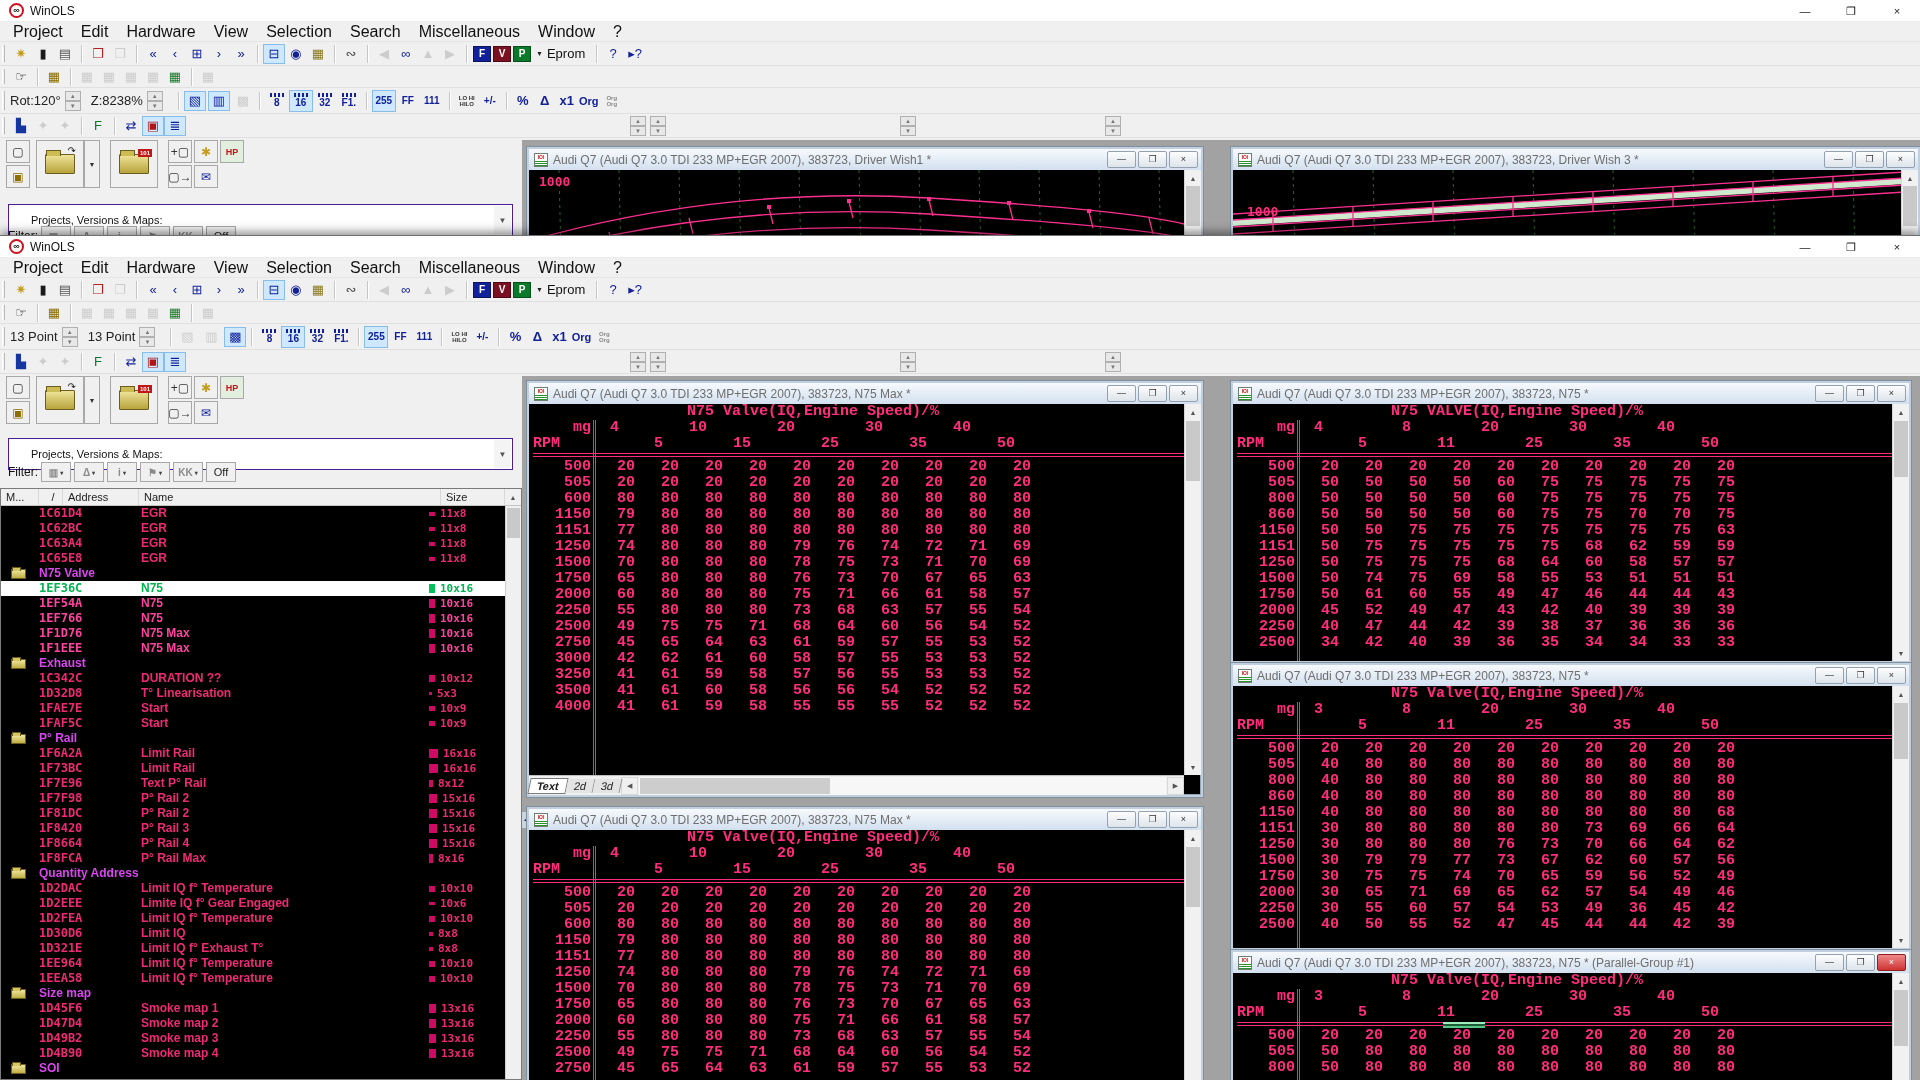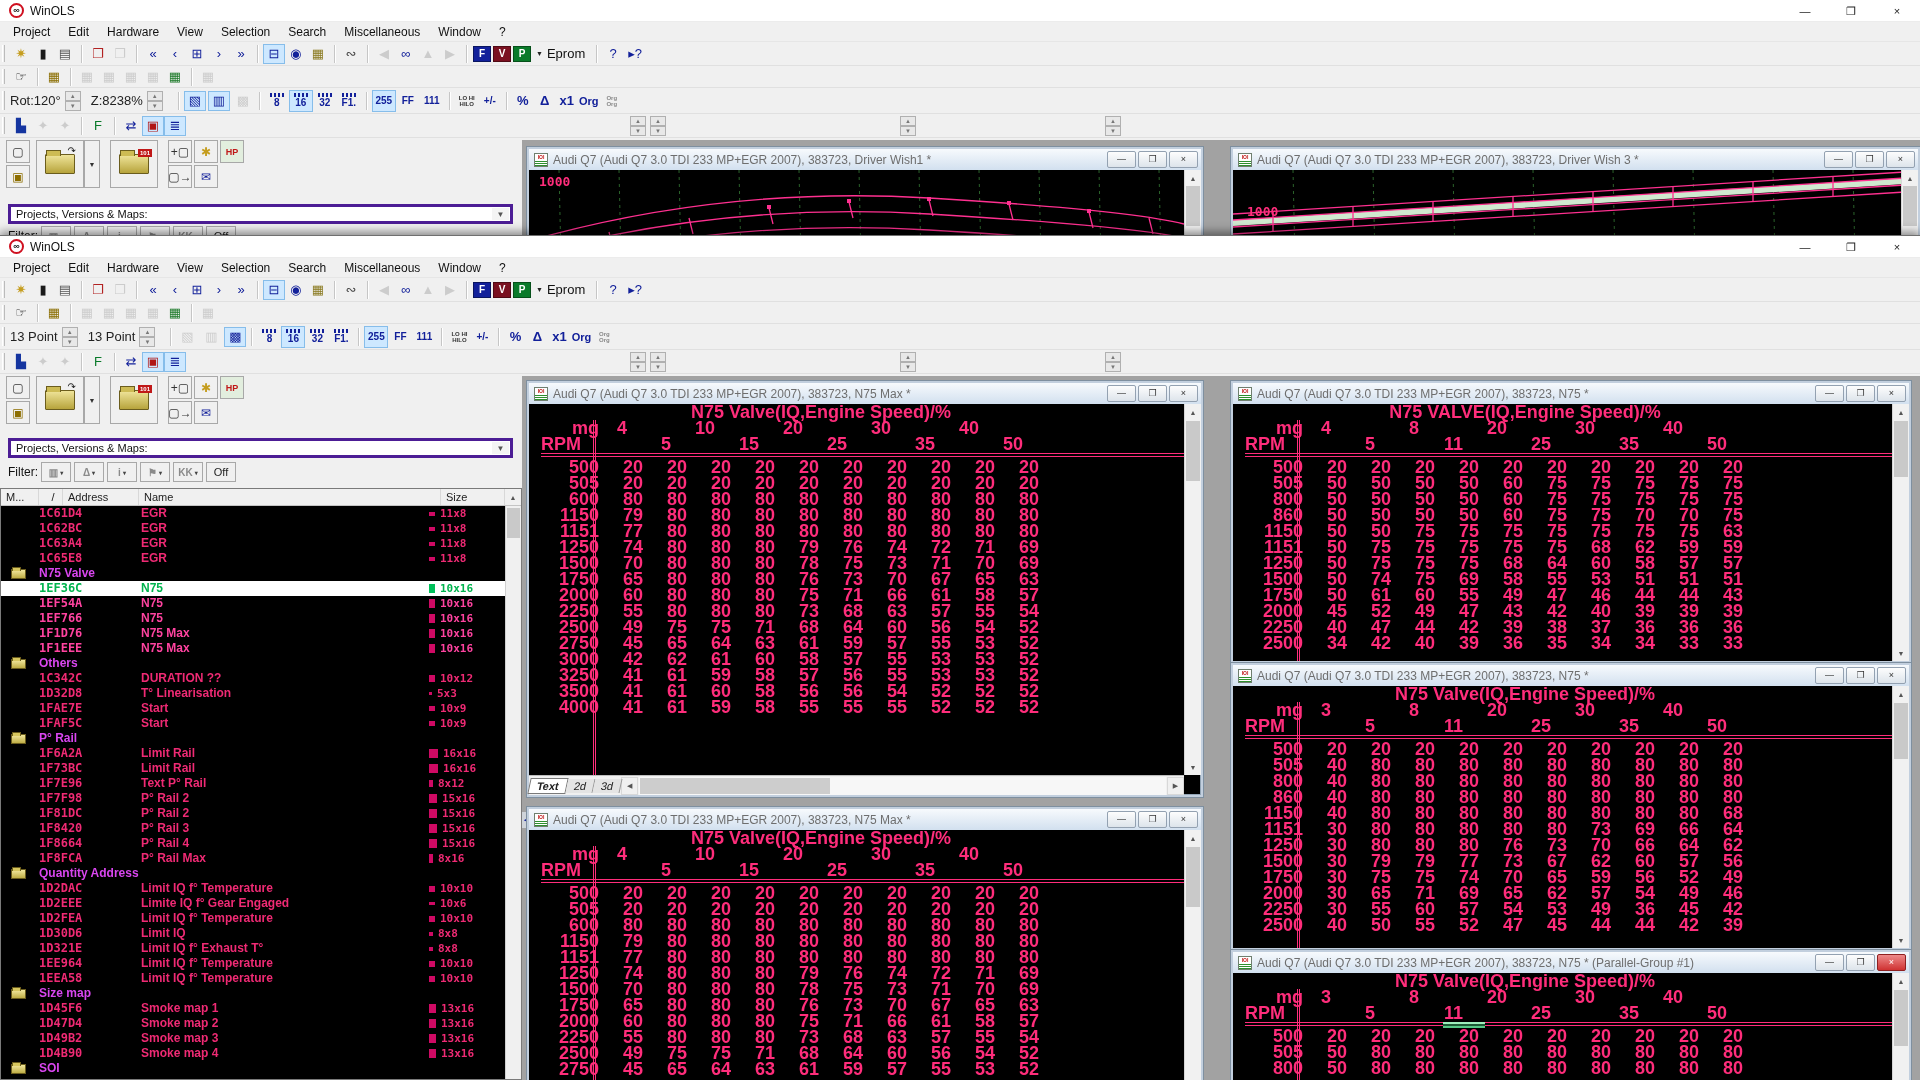--- a/index.html
+++ b/index.html
@@ -8,21 +8,21 @@
 .instance{position:absolute;left:0;width:1920px;background:#f0f0f0;overflow:hidden}
 #inst1{top:0;height:235px}
 #inst2{top:235px;height:845px;border-top:1px solid #6f6f6f;box-shadow:0 -3px 9px rgba(0,0,0,.45)}
 
 .titlebar{height:22px;background:#ffffff;display:flex;align-items:center;position:relative;border-bottom:1px solid #ececec}
 .app-ico{width:15px;height:15px;border:2px solid #cf1020;border-radius:50%;margin:0 6px 0 9px;display:flex;align-items:center;justify-content:center;font-size:9px;font-weight:bold;color:#111;background:#fff;line-height:1}
 .app-title{font-size:12px;color:#111}
 .win-controls{position:absolute;right:0;top:0;display:flex;height:22px}
 .wc{width:46px;height:22px;display:flex;align-items:center;justify-content:center;font-size:11px;color:#222}
 .menubar{height:20px;background:#f0f0f0;display:flex;align-items:center;padding-left:4px;border-bottom:1px solid #e6e6e6}
-.menu-item{padding:2px 9px;color:#111;font-size:12px}
+.menu-item{padding:2px 9px;color:#111;font-size:16px}
 
 .toolbar{position:relative;height:24px;background:#f0f0f0;display:flex;align-items:center;padding-left:10px;border-bottom:1px solid #e0e0e0}
 .toolbar.t2{height:22px}
 .toolbar.t3{height:26px}
 .tbtn{min-width:22px;height:20px;display:flex;align-items:center;justify-content:center;font-size:13px;color:#223;line-height:1;padding:0 2px}
 .tbtn.hl{background:#cde8ff;border:1px solid #86bdea}
 .tbtn.dis{color:#b5b5b5!important;opacity:.6}
 .tsep{width:1px;height:18px;background:#c6c6c6;margin:0 5px;box-shadow:1px 0 0 #fff}
 .fvp{width:18px;height:16px;border:1px solid #333;display:flex;align-items:center;justify-content:center;font-weight:bold;font-size:10px;color:#fff;margin:0 1px}
 .fvp.fb{background:#12209a;border-color:#0a1560}
@@ -48,21 +48,21 @@
 .bb{border:1px solid #a8a8a8;background:#f0f0f0;display:flex;align-items:center;justify-content:center;position:relative}
 .bb.sm{width:24px;height:23px;font-size:12px;color:#333}
 .bb.lg{width:48px;height:48px}
 .bb.dd{width:16px;height:48px;font-size:7px;color:#333}
 .fold{position:relative;width:30px;height:20px;background:linear-gradient(#efe49a,#b7a43c);border:1px solid #6b5d1d;border-radius:1px}
 .fold::before{content:"";position:absolute;top:-5px;left:0;width:13px;height:5px;background:#cdbb54;border:1px solid #6b5d1d;border-bottom:none}
 .fold .chip101{position:absolute;top:-6px;right:-4px;background:#c01818;color:#fff;font-size:6px;font-weight:bold;padding:1px 2px;line-height:1}
 .fold .oarrow{position:absolute;top:-10px;right:-2px;font-size:10px;color:#222}
 .gap6{width:6px}.gap10{width:10px}
 
-.combo{position:absolute;left:8px;width:505px;height:20px;background:#fff;border:3px solid #4c1d95;font-size:11px;display:flex;align-items:center;padding-left:5px;color:#111}
+.combo{position:absolute;left:8px;width:505px;height:32px;background:#fff;border:1px solid #4c1d95;font-size:11px;display:flex;align-items:center;padding-left:22px;color:#111}
 .combo .arrow{position:absolute;right:1px;top:1px;bottom:1px;width:17px;background:#f4f4f4;display:flex;align-items:center;justify-content:center;font-size:8px;color:#555}
 .filterrow{position:absolute;left:8px;display:flex;align-items:center;font-size:12px;color:#111;gap:3px}
 .fbtn{min-width:30px;height:20px;border:1px solid #a8a8a8;background:#f0f0f0;display:flex;align-items:center;justify-content:center;font-size:10px;color:#8a8a8a;font-weight:bold;gap:2px}
 .fbtn .fa{font-size:6px;color:#444}
 .offbtn{min-width:30px;height:20px;border:1px solid #a8a8a8;background:#f0f0f0;display:flex;align-items:center;justify-content:center;font-size:11px;color:#222}
 
 .maplist{position:absolute;top:252px;left:0;width:522px;bottom:0;background:#fff;border:1px solid #7a7a7a}
 .lheader{height:17px;display:flex;background:#f0f0f0;border-bottom:1px solid #c4c4c4;font-size:11px;color:#222;align-items:center}
 .lh{border-right:1px solid #d8d8d8;height:100%;display:flex;align-items:center;padding-left:5px}
 .lh.c1{width:38px}.lh.c2{width:24px;justify-content:center}.lh.c3{width:76px}.lh.c4{flex:1}.lh.c5{width:64px}
@@ -87,21 +87,21 @@
 
 .mdi{position:absolute;top:140px;left:522px;right:0;bottom:0;background:#a2a2a2;overflow:hidden}
 .cwin{position:absolute;background:#000;border:2px solid #c2cfde;outline:1px solid #7e8f9f;box-shadow:inset 0 0 0 1px #93a5b6}
 .ctitle{height:21px;background:linear-gradient(#f7fafd,#d2e0ef);display:flex;align-items:center;padding:0 5px;font-size:12px;color:#6e6e6e;position:relative;white-space:nowrap;overflow:hidden}
 .cbtns{position:absolute;right:3px;top:2px;display:flex;gap:2px}
 .cb{width:29px;height:17px;border:1px solid #93a1b1;border-radius:2px;background:linear-gradient(#fdfdfd,#dde4eb);display:flex;align-items:center;justify-content:center;font-size:9px;color:#333;line-height:1}
 .cb.red{background:linear-gradient(#ee8a8a,#cf3232);border-color:#8f2020;color:#fff}
 .mapico{width:14px;height:14px;background:#fff;border:1px solid #6f7f6f;margin-right:5px;display:flex;flex-direction:column;flex-shrink:0}
 .mapico .r{font-size:5px;font-weight:bold;color:#c01818;text-align:center;line-height:6px}
 .mapico .g{flex:1;background:repeating-linear-gradient(#fff 0 1px,#2e8f2e 1px 2px)}
-.map-body{position:absolute;top:21px;left:0;right:17px;bottom:0;background:#000;font-family:Liberation Sans, sans-serif;font-size:18px;font-weight:bold;color:#ff2d7b;overflow:hidden;padding-left:12px}
+.map-body{position:absolute;top:21px;left:0;right:17px;bottom:0;background:#000;font-family:Liberation Mono, monospace;font-size:15px;font-weight:bold;color:#ff2d7b;overflow:hidden;padding-left:4px}
 .map-body::before{content:"";position:absolute;left:64px;top:16px;bottom:0;width:1px;border-left:1px solid #ff2d7b;border-right:1px solid #ff2d7b}
 .map-title{height:16px;width:560px;text-align:center;line-height:16px}
 .mrow{height:16px;display:flex;line-height:16px}
 .mlabel{width:58px;text-align:right}
 .mlabel.rpm{text-align:left;padding-left:0}
 .mcell{width:44px;text-align:right}
 .mcell.hcell{transform:translateX(-16px)}
 .hsep{height:4px;border-top:1px solid #ff2d7b;border-bottom:1px solid #ff2d7b;margin:1px 0 2px}
 .gmark{position:absolute;top:49px;width:42px;height:6px;border-top:2px solid #9deebb;border-bottom:2px solid #57c986;background:#1c5c36}
 .cvscroll{position:absolute;top:21px;right:0;width:17px;bottom:0;background:#f1f1f1;border-left:1px solid #d6d6d6}
@@ -926,21 +926,21 @@
           <span class="name">N75 Max</span>
           <span class="size">
             <i class="sizeico" style="width: 6px; height: 9px;"></i>
             <em style="font-style: normal;">10x16</em>
           </span>
         </div>
         <div class="lrow folder">
           <span class="mcol">
             <i class="lfold"></i>
           </span>
-          <span class="name">Others</span>
+          <span class="name">Exhaust</span>
         </div>
         <div class="lrow">
           <span class="mcol"></span>
           <span class="addr">1C342C</span>
           <span class="name">DURATION ??</span>
           <span class="size">
             <i class="sizeico" style="width: 6px; height: 7px;"></i>
             <em style="font-style: normal;">10x12</em>
           </span>
         </div>

